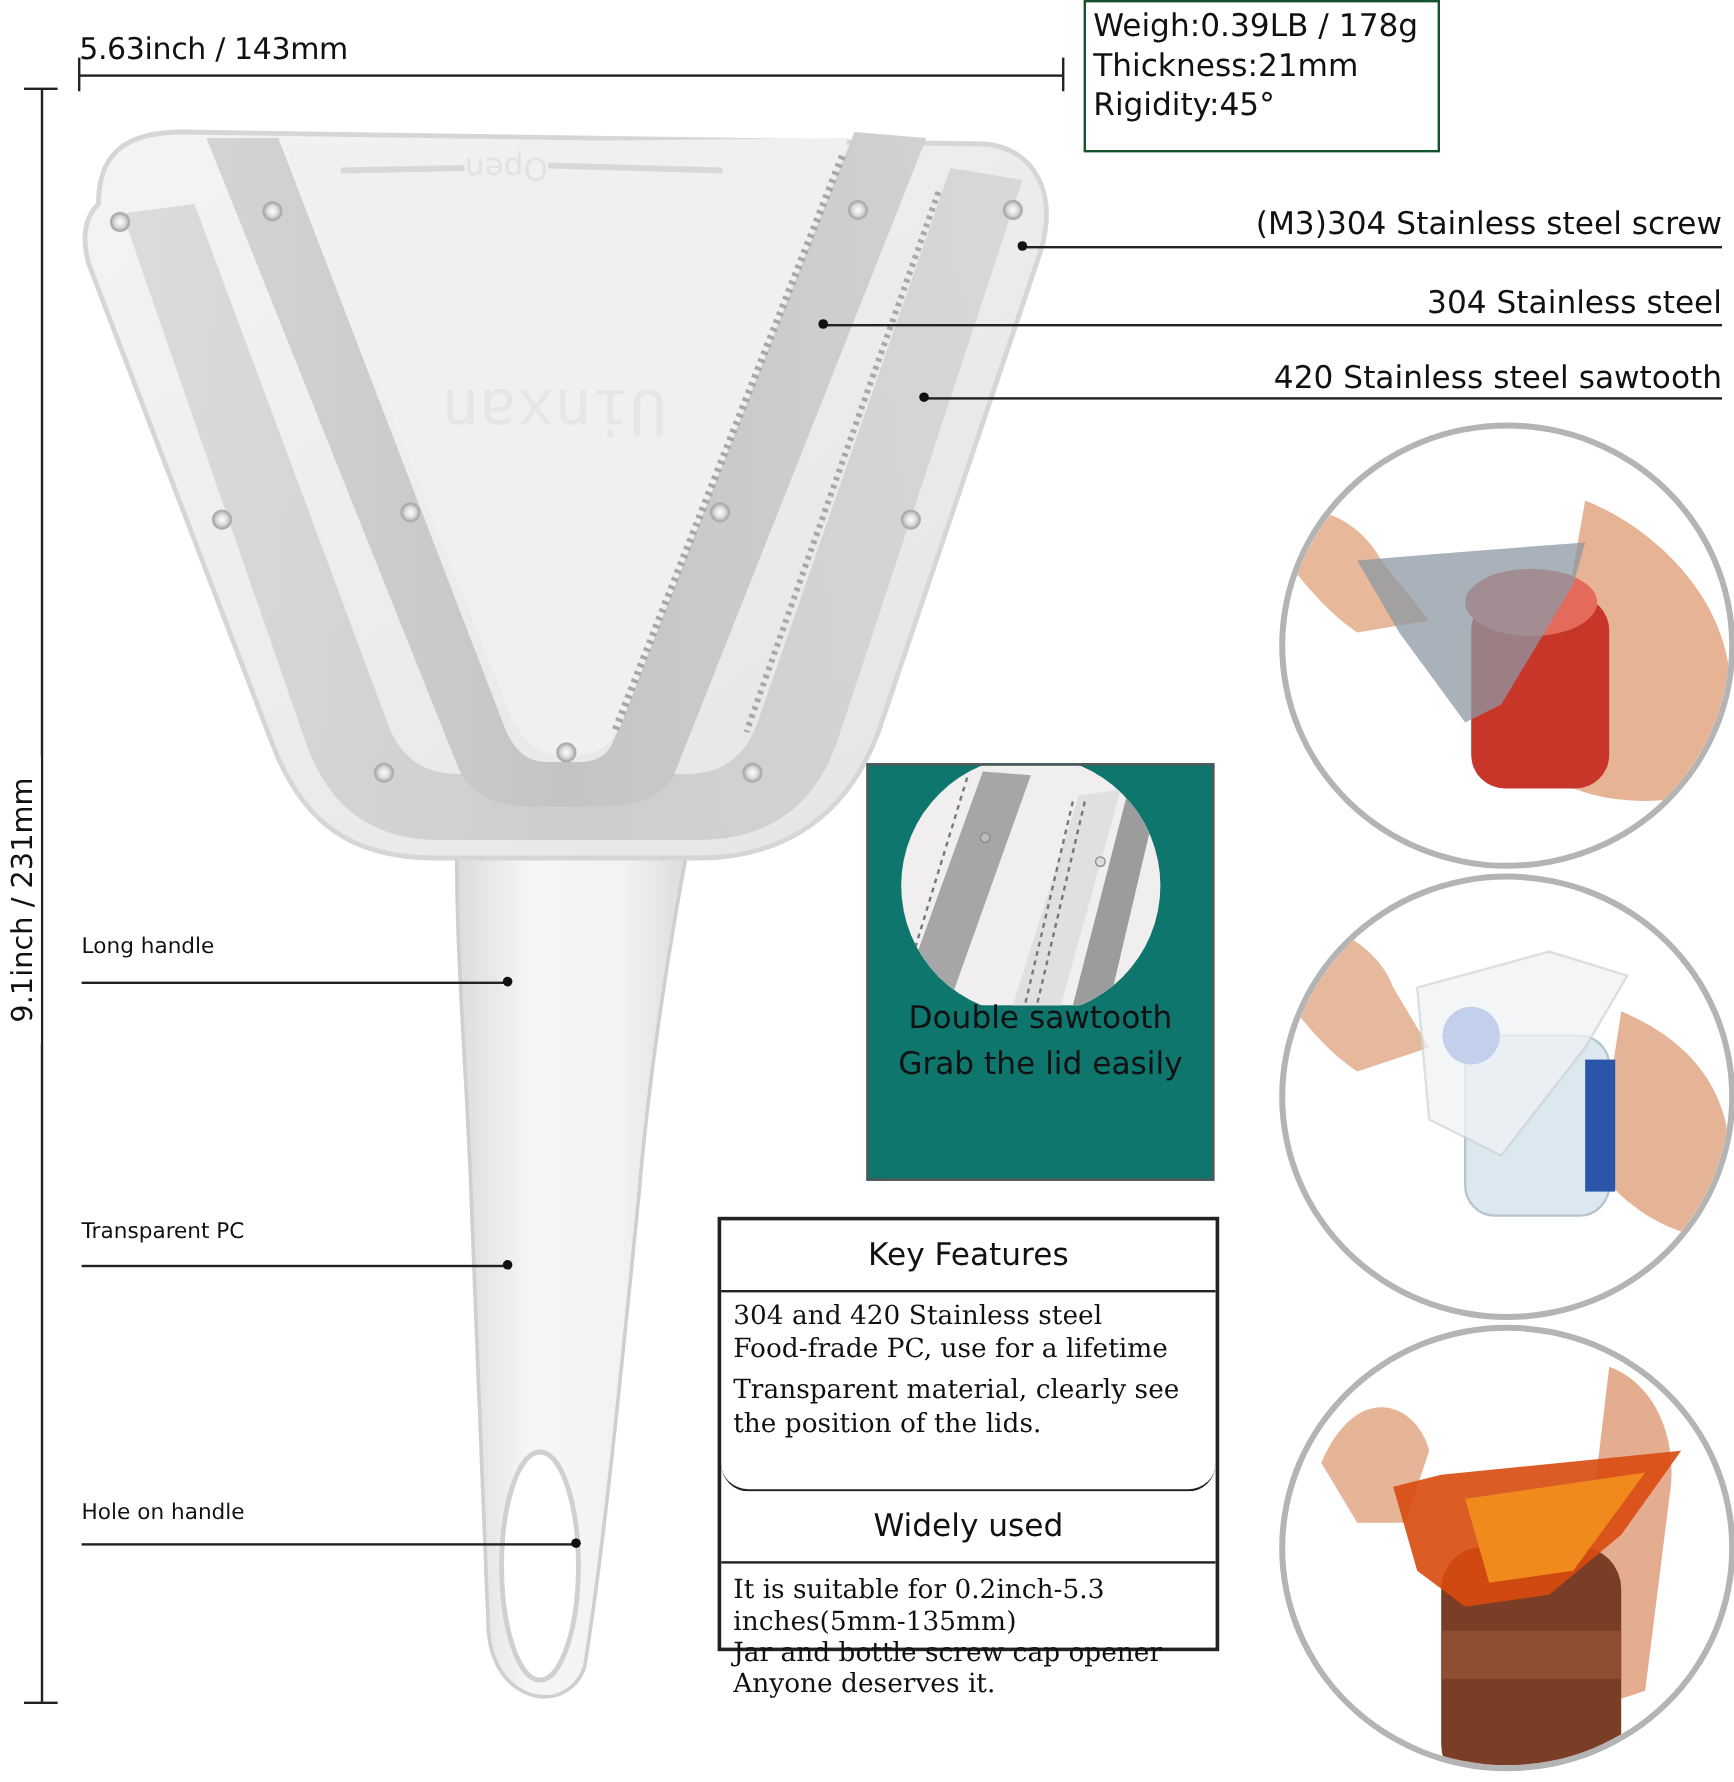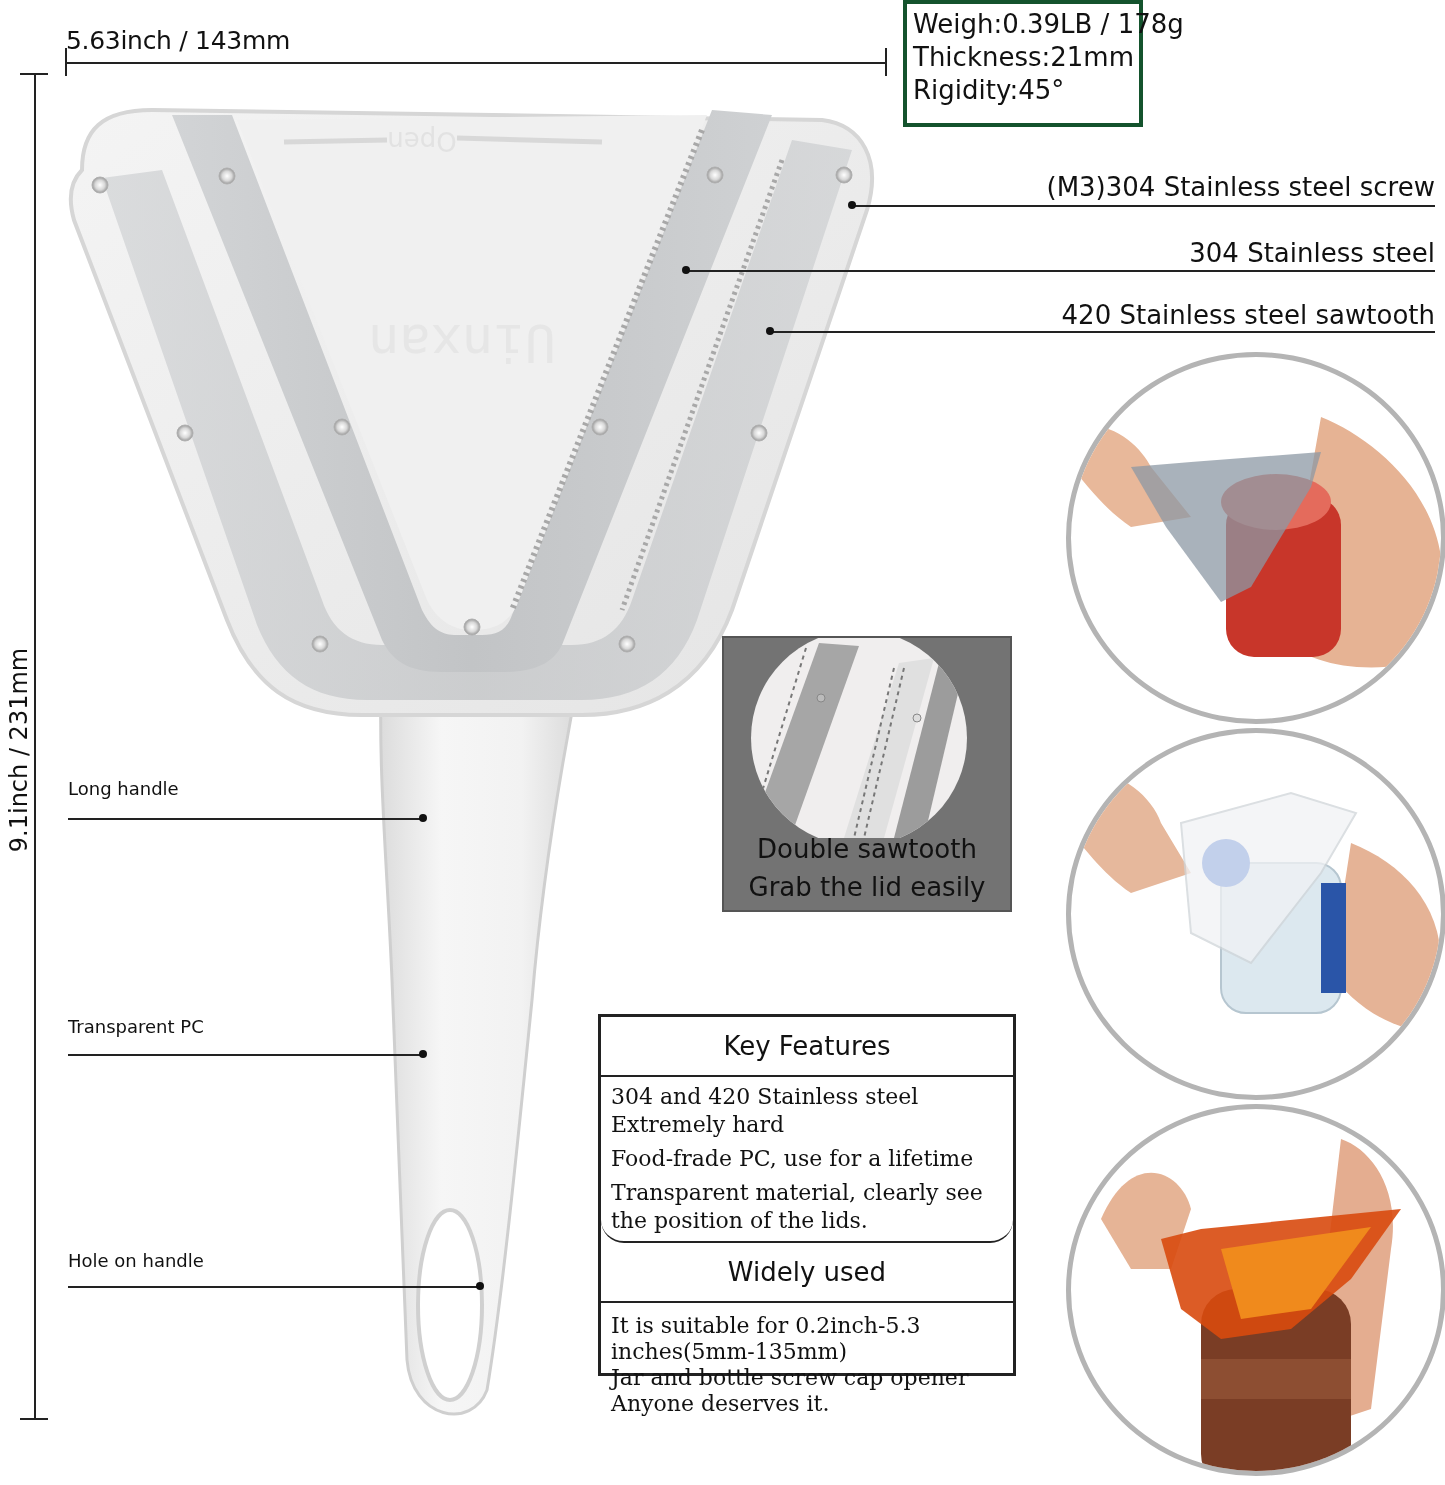--- a/index.html
+++ b/index.html
@@ -12,36 +12,36 @@
   .dim-h-line { left: 66px; top: 62px; width: 820px; height: 2px; background: #222; }
   .dim-h-tick { top: 48px; width: 2px; height: 28px; background: #222; }
   .dim-h-label { left: 66px; width: 820px; top: 26px; text-align: left; font-size: 25px; color: #111; letter-spacing: -0.3px; }
 
   .dim-v-line { left: 34px; top: 74px; width: 2px; height: 1346px; background: #222; }
   .dim-v-tick { left: 20px; width: 28px; height: 2px; background: #222; }
   .dim-v-label { left: 4px; top: 630px; width: 30px; height: 240px; }
   .dim-v-label span { position: absolute; left: 50%; top: 50%; transform: translate(-50%,-50%) rotate(-90deg); white-space: nowrap; font-size: 24px; color: #111; }
 
   
-  .spec-box { left: 903px; top: 0px; width: 240px; height: 127px; border: 4px solid #14532d; padding: 4px 6px; font-size: 26px; line-height: 33px; color: #111; }
+  .spec-box { left: 903px; top: 0px; width: 297px; height: 127px; border: 2px solid #14532d; padding: 4px 6px; font-size: 26px; line-height: 33px; color: #111; }
   .spec-box div { white-space: nowrap; }
 
   
   .callout { right: 10px; text-align: center; font-size: 26px; color: #111; white-space: nowrap; }
   .callout-line { height: 2px; background: #222; }
   .callout-dot { width: 8px; height: 8px; border-radius: 50%; background: #111; }
 
   
   .left-label { font-size: 18px; color: #111; white-space: nowrap; }
 
   
   .product { left: 62px; top: 100px; width: 830px; height: 1340px; }
 
   
-  .inset { left: 722px; top: 636px; width: 290px; height: 276px; border: 2px solid #555; background: #737373; }
+  .inset { left: 722px; top: 636px; width: 290px; height: 348px; border: 2px solid #555; background: #0f766e; }
   .inset-text { position: absolute; left: 0; right: 0; top: 192px; text-align: center; font-size: 26px; line-height: 38px; color: #111; }
 
   
   .features { left: 598px; top: 1014px; width: 418px; height: 362px; border: 3px solid #222; font-family: "DejaVu Serif", "Liberation Serif", serif; }
   .feat-head { height: 60px; border-bottom: 2px solid #222; display: flex; align-items: center; justify-content: center; font-family: "DejaVu Sans", "Liberation Sans", sans-serif; font-size: 26px; color: #111; }
   .feat-body { padding: 6px 10px; font-size: 22px; line-height: 28px; color: #111; }
   .feat-body div { white-space: nowrap; }
   .feat-sep { border-bottom: 2px solid #222; }
 
   
@@ -177,21 +177,20 @@
   <div class="inset-text">
     <div>Double sawtooth</div>
     <div>Grab the lid easily</div>
   </div>
 </div>
 
 <div class="abs features">
   <div class="feat-head">Key Features</div>
   <div class="feat-body feat-sep" style="height:166px;border-radius:23px;">
     <div>304 and 420 Stainless steel</div>
-    <div style="margin-bottom:6px;">Extremely hard</div>
     <div style="margin-bottom:6px;">Food-frade PC, use for a lifetime</div>
     <div>Transparent material, clearly see</div>
     <div>the position of the lids.</div>
   </div>
   <div class="feat-head">Widely used</div>
   <div class="feat-body" style="padding-top:10px; line-height:26px;">
     <div>It is suitable for 0.2inch-5.3</div>
     <div>inches(5mm-135mm)</div>
     <div>Jar and bottle screw cap opener</div>
     <div>Anyone deserves it.</div>

